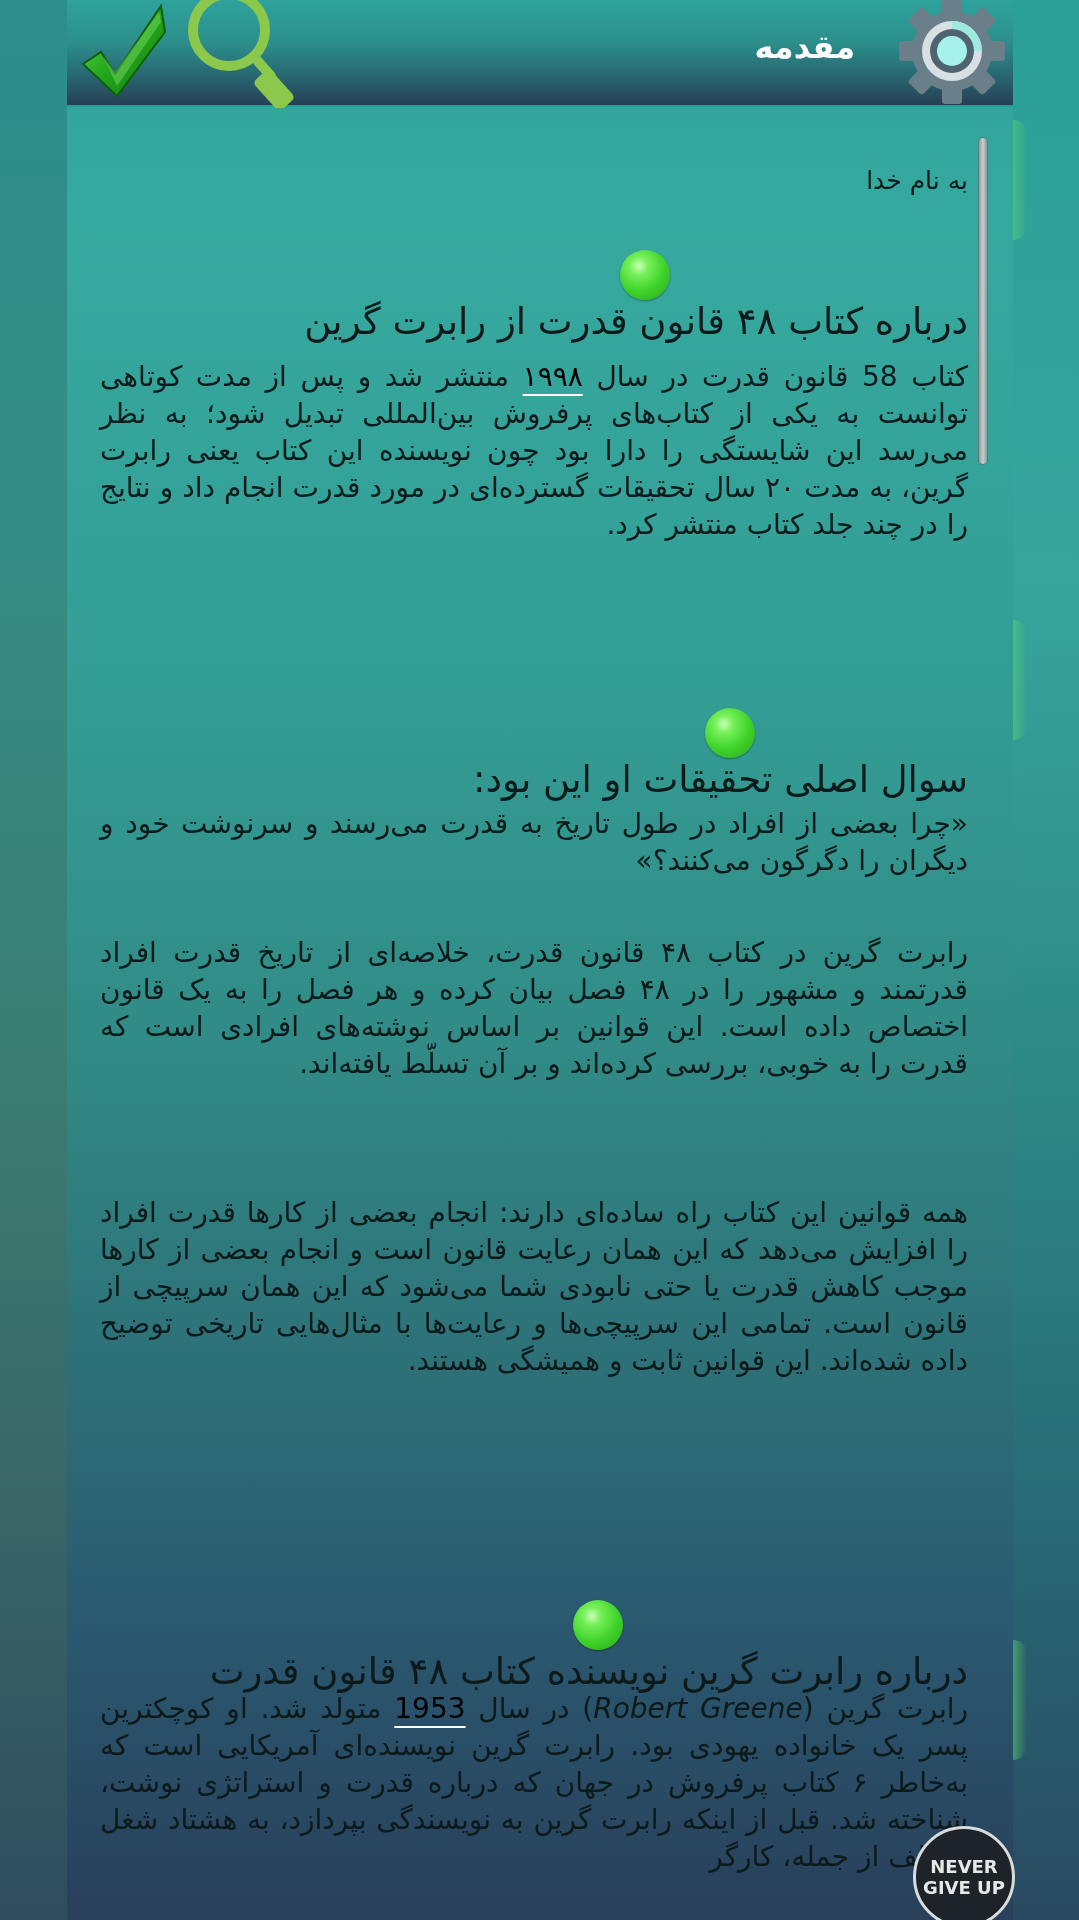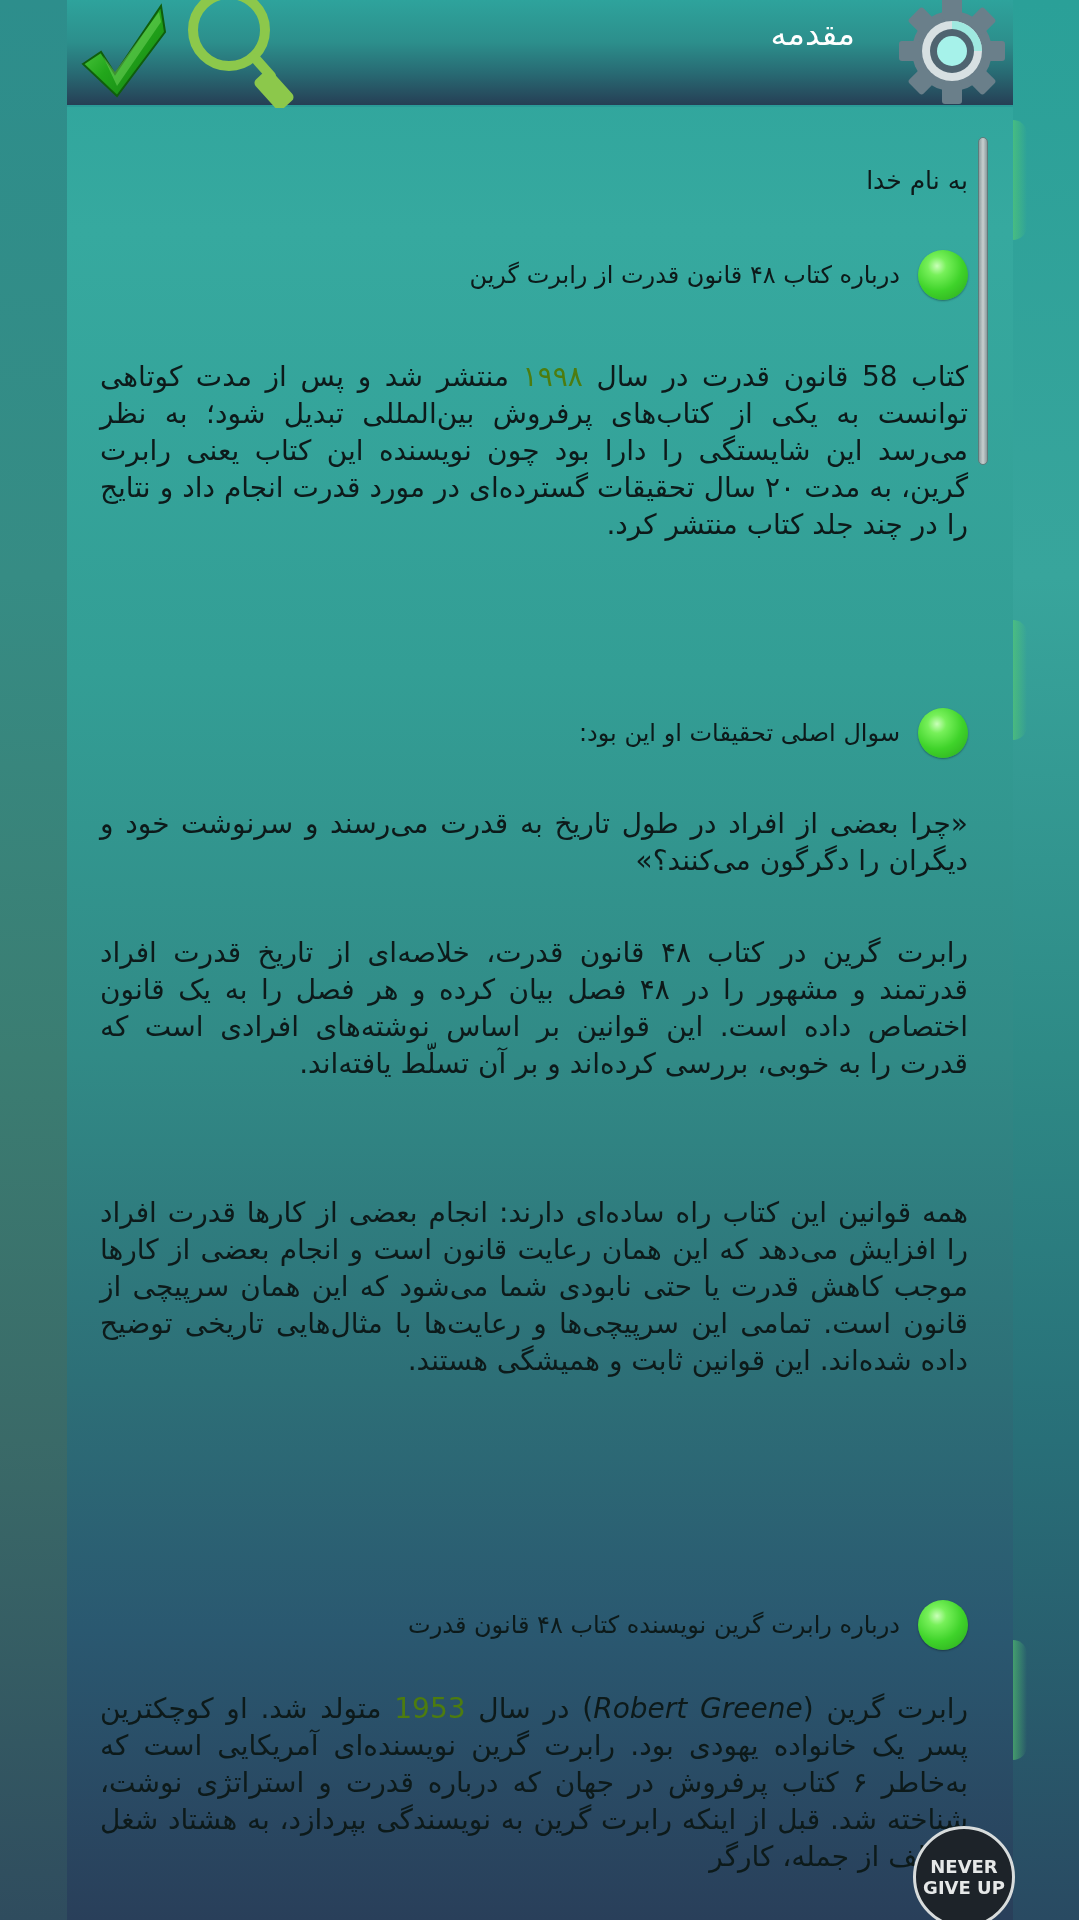--- a/index.html
+++ b/index.html
@@ -35,22 +35,22 @@
     }
     .check-btn {
       position: absolute; left: 12px; top: 2px; width: 92px; height: 96px;
       cursor: pointer;
     }
     .search-btn {
       position: absolute; left: 112px; top: -4px; width: 120px; height: 112px;
       cursor: pointer;
     }
     .header-title {
-      position: absolute; right: 158px; top: 15px;
-      font-family: "DejaVu Sans", sans-serif; font-weight: normal;
+      position: absolute; right: 158px; top: 28px;
+      font-family: "DejaVu Sans", sans-serif; font-weight: bold;
       color: #ffffff; font-size: 32px; direction: rtl;
       letter-spacing: 1px;
     }
     .gear-btn {
       position: absolute; right: 4px; top: -6px; width: 114px; height: 114px;
       cursor: pointer;
     }
     .scrollbar {
       position: absolute; left: 978px; top: 137px; width: 10px; height: 328px;
       background: linear-gradient(90deg, #8e9ea0, #c7cfcf 50%, #8a9a9c);
@@ -63,31 +63,31 @@
       color: #0d1a1a;
     }
     .line-block {
       position: absolute; right: 0; width: 868px;
       font-size: 28px; line-height: 37px;
       direction: rtl; text-align: justify;
       text-align-last: right;
     }
     .heading {
       position: absolute; right: 0;
-      display: flex; flex-direction: row; align-items: center; direction: rtl;
-      font-size: 24px;
+      display: flex; flex-direction: column; align-items: center; direction: rtl;
+      font-size: 37px;
     }
     .bullet {
       width: 50px; height: 50px; border-radius: 50%;
       background: radial-gradient(circle at 38% 32%, #c9ffb8 0%, #77f05a 20%, #3fd32a 55%, #2aa61d 100%);
       box-shadow: 0 1px 2px rgba(0,0,0,0.35);
       margin-left: 18px; flex: none;
     }
     .year-link {
-      color: #4d7c0f; text-decoration-color: #ffffff;
+      color: #000000; text-decoration: underline; text-decoration-color: #ffffff;
       text-underline-offset: 8px; cursor: pointer;
     }
     .latin { font-family: "DejaVu Sans", sans-serif; font-style: italic; }
     .badge {
       position: absolute; left: 913px; top: 1826px; width: 102px; height: 102px;
       border-radius: 50%; background: #1d2329;
       border: 3px solid #d8dcdc;
       display: flex; flex-direction: column; align-items: center; justify-content: center;
       color: #e6e8e8; font-weight: bold; font-size: 18px; line-height: 21px;
       font-family: "DejaVu Sans", sans-serif;

